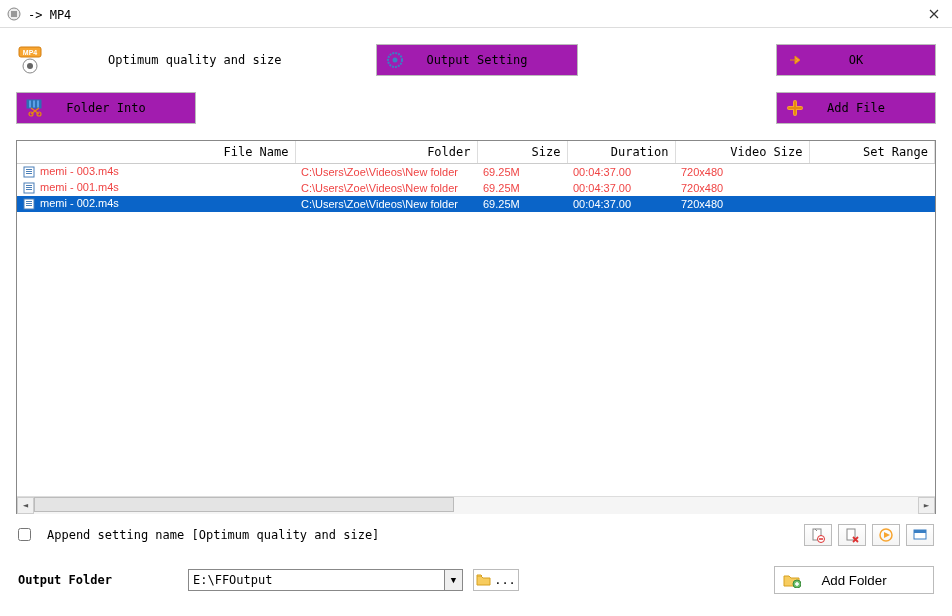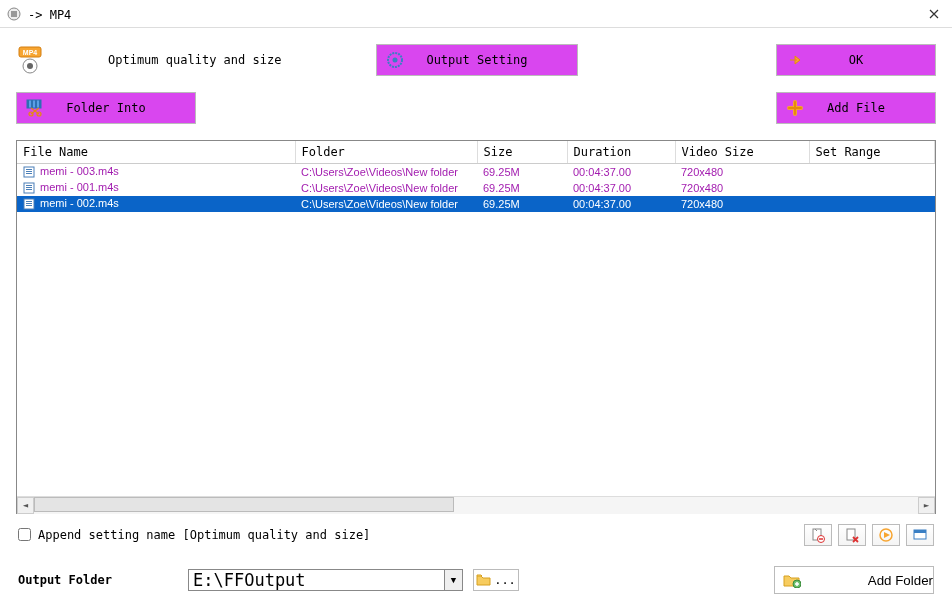--- a/index.html
+++ b/index.html
@@ -8,67 +8,67 @@
 
 .titlebar { height: 28px; border-bottom: 1px solid #ddd; display: flex; align-items: center; padding: 0 6px; justify-content: space-between; background: #fff; }
 .titlebar .left { display: flex; align-items: flex-end; gap: 6px; }
 .titlebar .app-icon { width: 16px; height: 16px; display: inline-flex; align-items: center; justify-content: center; }
 .titlebar .close { width: 24px; height: 20px; display: flex; align-items: center; justify-content: center; cursor: pointer; font-size: 14px; }
 
 
 .toolbar { padding: 16px 16px 8px 16px; }
 .toolbar-row { display: flex; align-items: center; margin-bottom: 16px; }
 .quality-section { display: flex; align-items: center; width: 360px; }
-.btn { height: 32px; border: 1px solid #bbb; background: #d946ef; display: inline-flex; align-items: center; padding: 12px 10px; cursor: pointer; font-family: inherit; font-size: 12px; border-radius: 0; }
+.btn { height: 32px; border: 1px solid #bbb; background: #a21caf; display: inline-flex; align-items: center; padding: 12px 10px; cursor: pointer; font-family: inherit; font-size: 12px; border-radius: 0; }
 .btn .icon-slot { width: 20px; display: inline-flex; justify-content: center; margin-right: 6px; }
 .btn .lbl { flex: 1; text-align: center; }
 .btn-wide { width: 202px; justify-content: center; position: relative; }
 .btn-wide .icon-slot { position: absolute; left: 8px; }
 .quality-icon { width: 32px; height: 32px; display: inline-flex; align-items: center; justify-content: center; margin-right: 60px; }
 .spacer-center { flex: 0 0 auto; }
 .right-btns { margin-left: auto; }
 
 
 .list-wrap { margin: 0 16px; border: 1px solid #888; height: 374px; display: flex; flex-direction: column; background: #fff; }
 .list-body { flex: 1; overflow: hidden; position: relative; }
 table { width: 100%; border-collapse: collapse; table-layout: fixed; }
-th { text-align: left; font-weight: normal; padding: 4px 6px; border-right: 1px solid #ddd; border-bottom: 1px solid #ccc; background: #fff; height: 22px; white-space: nowrap; overflow: hidden; }
+th { text-align: right; font-weight: normal; padding: 4px 6px; border-right: 1px solid #ddd; border-bottom: 1px solid #ccc; background: #fff; height: 22px; white-space: nowrap; overflow: hidden; }
 td { padding: 1px 6px; height: 16px; white-space: nowrap; overflow: hidden; font-family: Tahoma, Arial, sans-serif; font-size: 11px; }
-tr.row { color: #a21caf; }
+tr.row { color: #ef4444; }
 tr.row.selected { background: #0a64c8; color: #fff; }
 tr.row td .file-icon { display: inline-flex; width: 14px; height: 12px; vertical-align: middle; margin-right: 3px; }
 .col-filename { width: 278px; }
 .col-folder { width: 182px; }
 .col-size { width: 90px; }
 .col-duration { width: 108px; }
 .col-videosize { width: 134px; }
 .col-setrange { width: auto; }
 
 
 .hscroll { height: 17px; border-top: 1px solid #ddd; display: flex; align-items: center; background: #f5f5f5; }
 .hscroll .arrow { width: 17px; height: 17px; display: flex; align-items: center; justify-content: center; background: #f0f0f0; border: 1px solid #ccc; cursor: pointer; font-size: 9px; color: #555; }
 .hscroll .track { flex: 1; height: 17px; background: #f5f5f5; position: relative; }
 .hscroll .thumb { position: absolute; left: 0; top: 0; height: 15px; width: 420px; background: #e4e4e4; border: 1px solid #bbb; margin: 0; }
 
 
 .options-row { display: flex; align-items: center; padding: 10px 18px 0 18px; }
 .options-row .icon-buttons { margin-left: auto; display: flex; gap: 6px; }
 .icon-btn { width: 28px; height: 22px; border: 1px solid #bbb; background: linear-gradient(#fff,#f4f4f4); display: inline-flex; align-items: center; justify-content: center; cursor: pointer; }
 
-.checkbox-row { display: flex; align-items: flex-start; gap: 7px; }
+.checkbox-row { display: flex; align-items: flex-start; gap: 16px; }
 .checkbox-row input { width: 13px; height: 13px; }
 
 .output-row { display: flex; align-items: center; padding: 20px 18px 14px 18px; gap: 10px; }
 .output-row .label { width: 160px; font-weight: bold; }
 .combo { display: flex; align-items: center; border: 1px solid #888; height: 22px; width: 275px; background: #fff; }
-.combo input { border: none; flex: 1; height: 20px; padding: 0 4px; font-family: inherit; font-size: 17px; outline: none; }
+.combo input { border: none; flex: 1; height: 20px; padding: 0 4px; font-family: inherit; font-size: 12px; outline: none; }
 .combo .drop { width: 18px; height: 20px; background: #efefef; border-left: 1px solid #888; display: flex; align-items: center; justify-content: center; font-size: 9px; cursor: pointer; }
 .browse-btn { width: 46px; height: 22px; border: 1px solid #bbb; background: #fff; display: inline-flex; align-items: center; justify-content: center; cursor: pointer; gap: 2px; }
 
-.add-folder-btn { margin-left: auto; width: 160px; height: 28px; border: 1px solid #bbb; background: #fff; display: inline-flex; align-items: center; justify-content: flex-end; cursor: pointer; position: relative; }
+.add-folder-btn { margin-left: auto; width: 160px; height: 28px; border: 1px solid #bbb; background: #fff; display: inline-flex; align-items: center; justify-content: center; cursor: pointer; position: relative; }
 .add-folder-btn .icon-slot { position: absolute; left: 8px; }
 
 svg { display: block; }
 </style>
 </head>
 <body>
 
 <div class="titlebar">
   <div class="left">
     <span class="app-icon">

